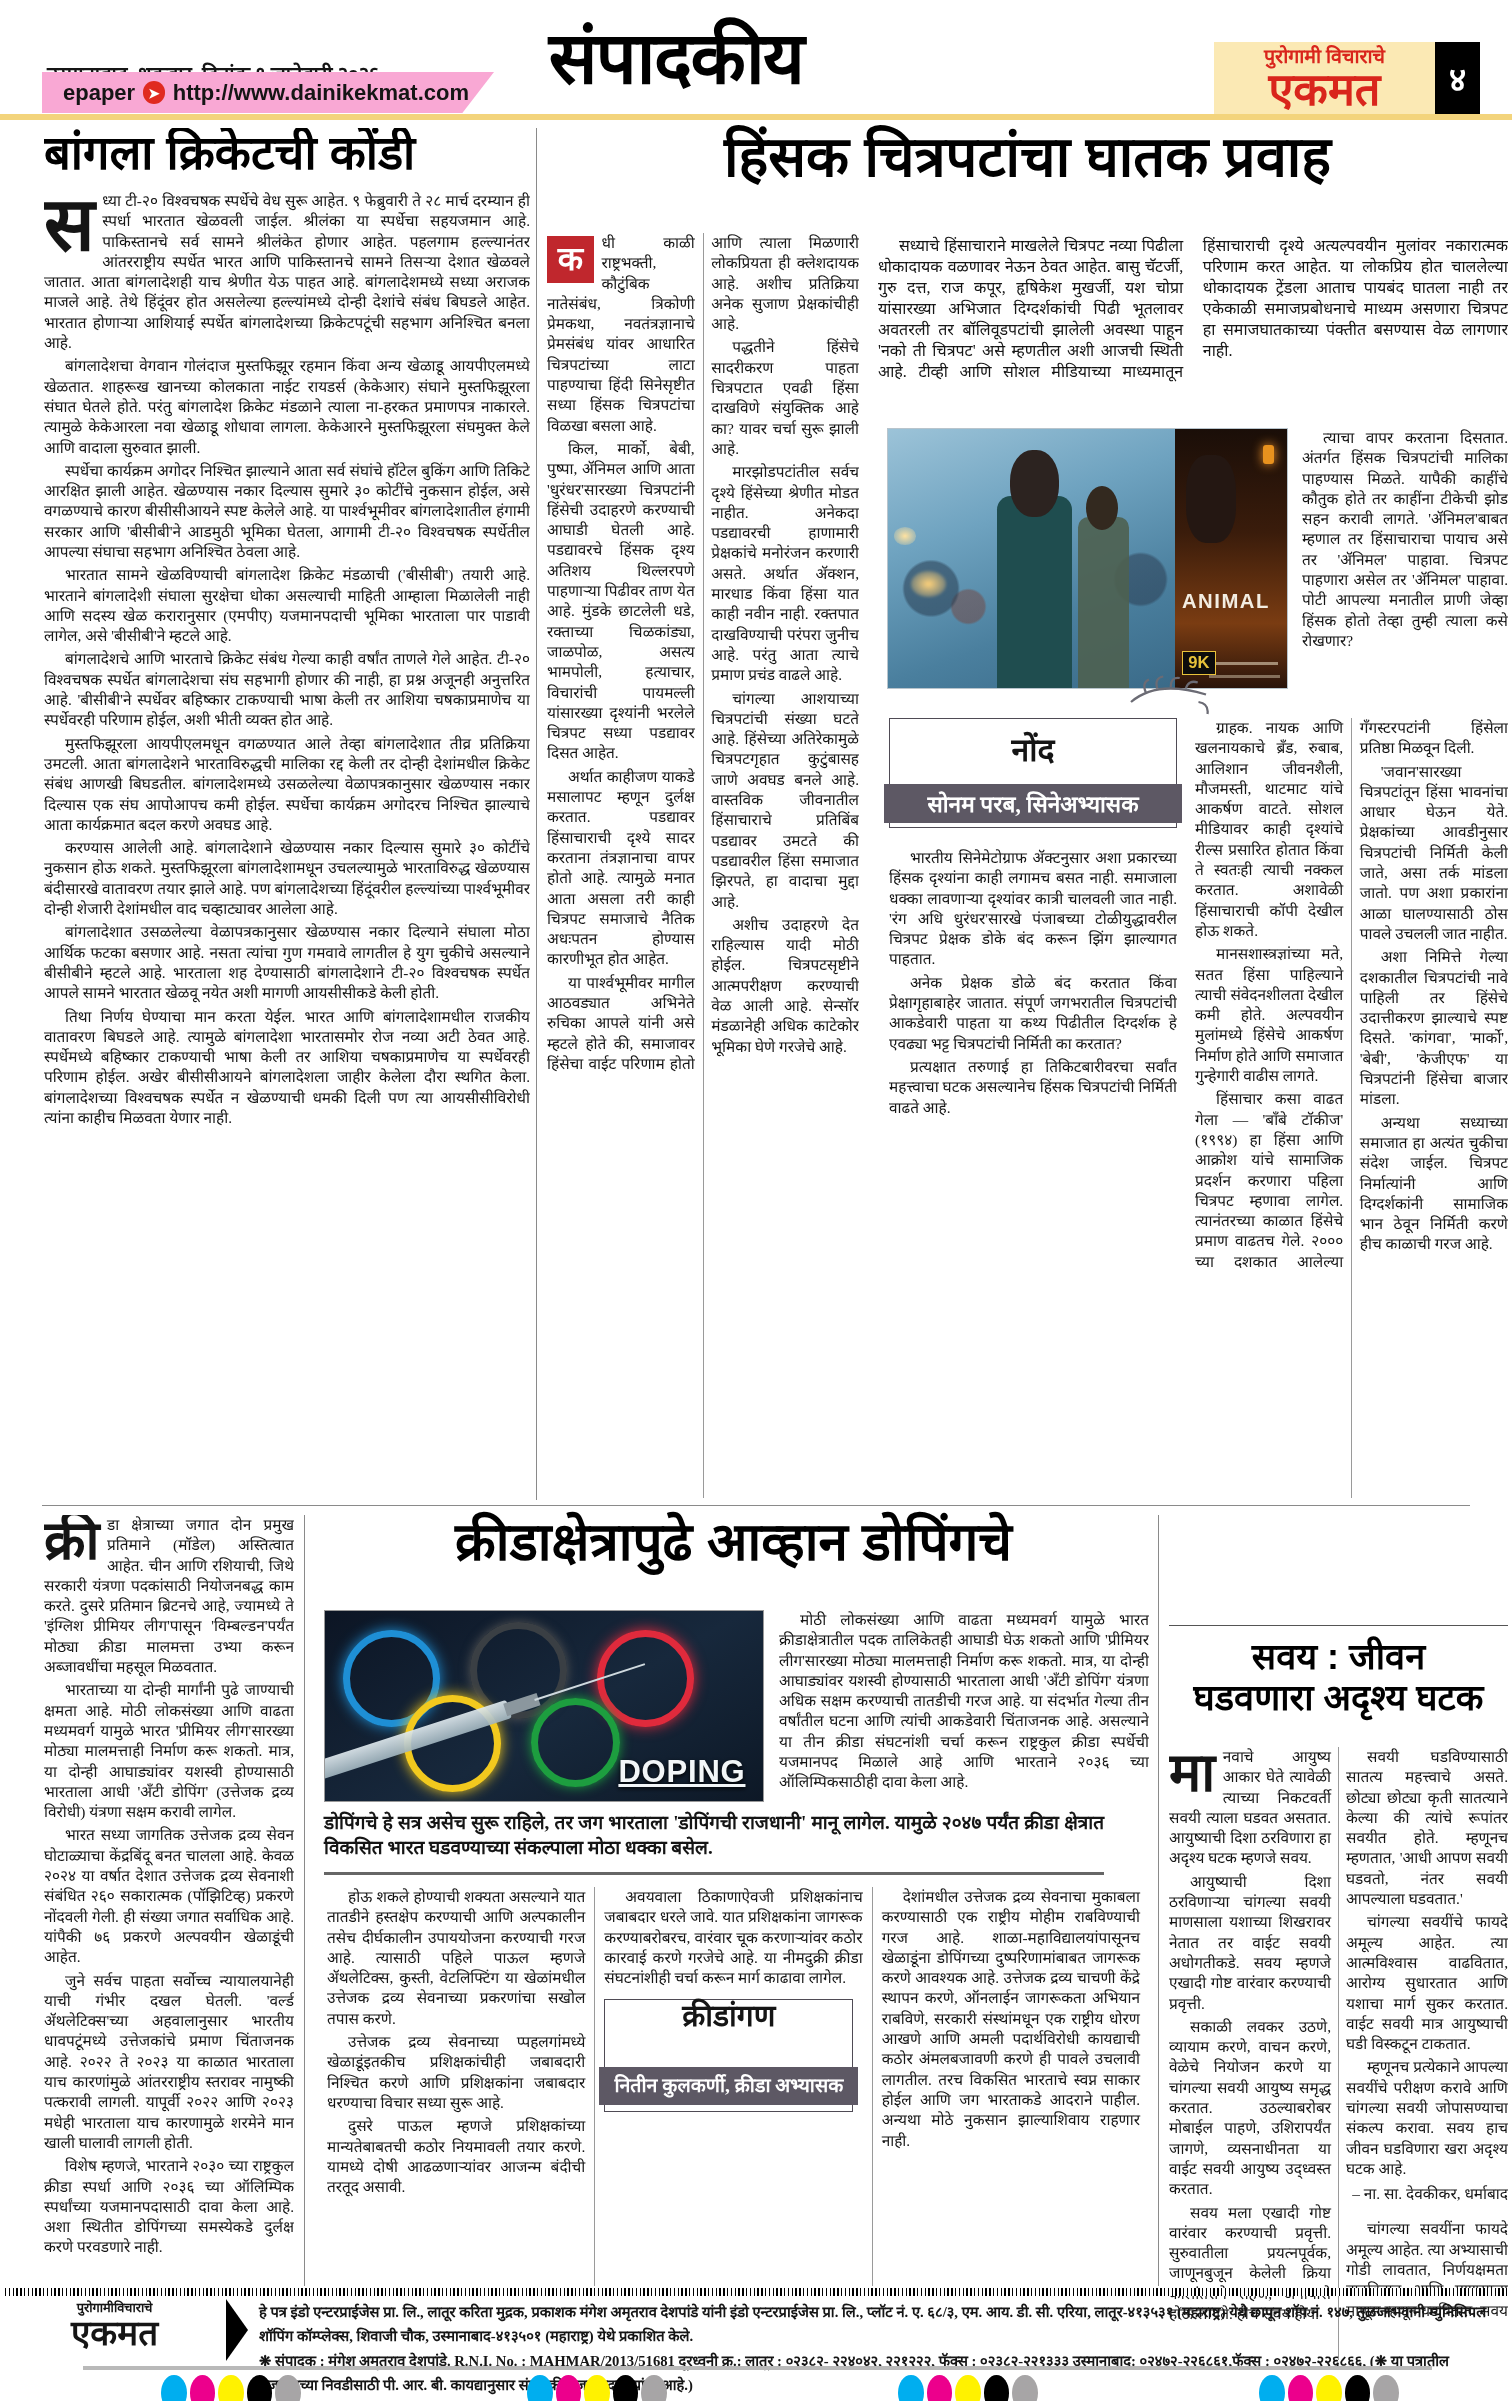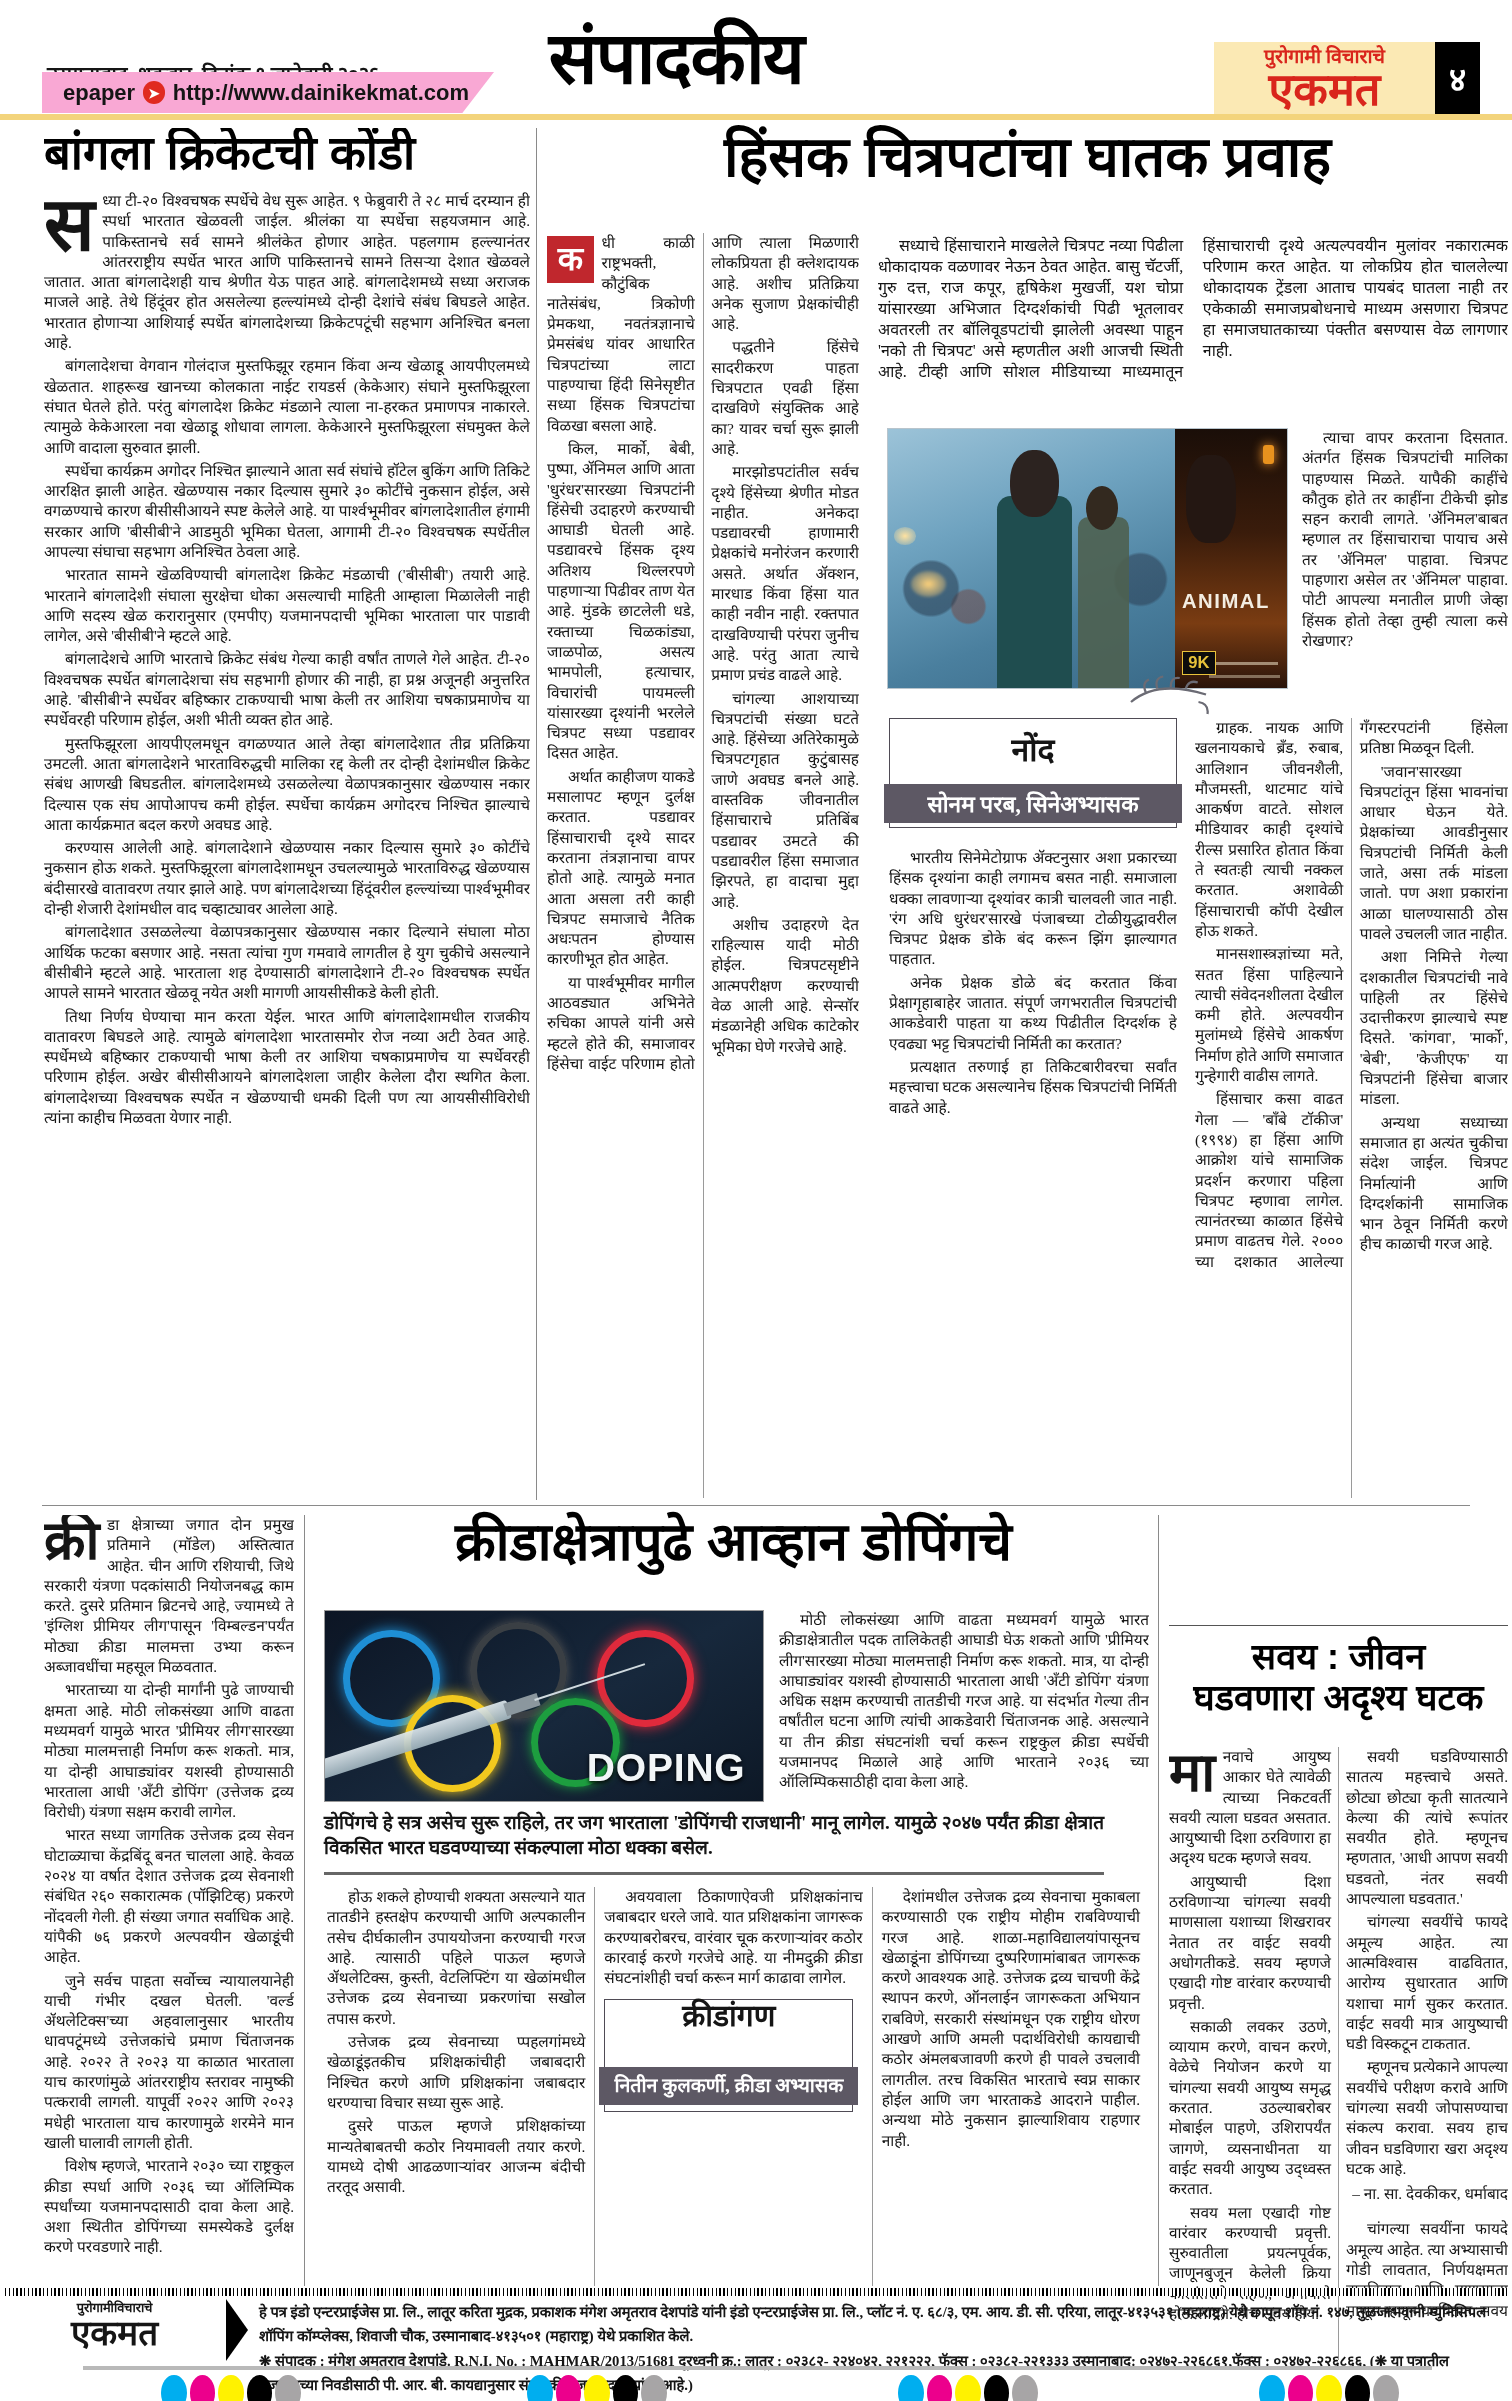--- a/index.html
+++ b/index.html
@@ -86,21 +86,21 @@
   .art-doping h1{margin:0;text-align:center;font-size:53px;line-height:1.0;}
   .d-image{position:absolute;left:6px;top:95px;width:438px;height:190px;overflow:hidden;
            background:linear-gradient(150deg,#0c1524 0%,#17283c 55%,#0d1826 100%);border:0.8px solid #999;}
   .ring{position:absolute;border-radius:50%;border-style:solid;}
   .syringe{position:absolute;left:-6%;top:52%;width:78%;height:22.6px;transform:rotate(-18deg);}
   .syringe .barrel{position:absolute;left:0;top:1.5px;width:62%;height:19.6px;
                    background:linear-gradient(180deg,#dfe9ee,#9fb3bd);border-radius:3px;opacity:.92;}
   .syringe .hub{position:absolute;left:61%;top:4.5px;width:10%;height:13.6px;background:#8b979e;}
   .syringe .needle{position:absolute;left:70%;top:9.8px;width:34%;height:2.3px;background:#cfd9de;}
   .d-doping-label{position:absolute;right:4%;bottom:6%;color:#f2f6f8;font-family:"Liberation Sans",sans-serif;
-                  font-weight:bold;font-size:39px;letter-spacing:0.8px;text-shadow:0 1.5px 4.5px #000;}
+                  font-weight:bold;font-size:31px;letter-spacing:0.8px;text-shadow:0 1.5px 4.5px #000;text-decoration:underline;}
   .d-intro{position:absolute;left:461px;top:95px;width:370px;height:191px;overflow:hidden;}
   .d-caption{position:absolute;left:6px;top:295px;width:780px;font-weight:bold;font-size:19px;line-height:25px;text-align:justify;}
   .d-caprule{position:absolute;left:6px;top:357px;width:780px;height:3px;background:#666;}
   .d-cols{position:absolute;left:0;top:372px;width:831px;height:399px;display:flex;gap:0;}
   .d-col{width:267px;height:100%;overflow:hidden;padding:0 9px;}
   .d-col + .d-col{border-left:0.8px solid #9a9a9a;}
   .kridangan{position:relative;width:249px;height:113px;border:1.5px solid #4f4b55;box-sizing:border-box;margin:10.5px 0;}
   .kridangan .title{text-align:center;font-size:30px;font-weight:bold;padding-top:6px;font-family:"Liberation Sans",sans-serif;}
   .kridangan .bar{position:absolute;left:-6px;bottom:6px;width:calc(100% + 12px);height:38px;background:#5D5864;
                   color:#fff;display:flex;align-items:center;justify-content:center;font-size:19.6px;font-weight:bold;}

